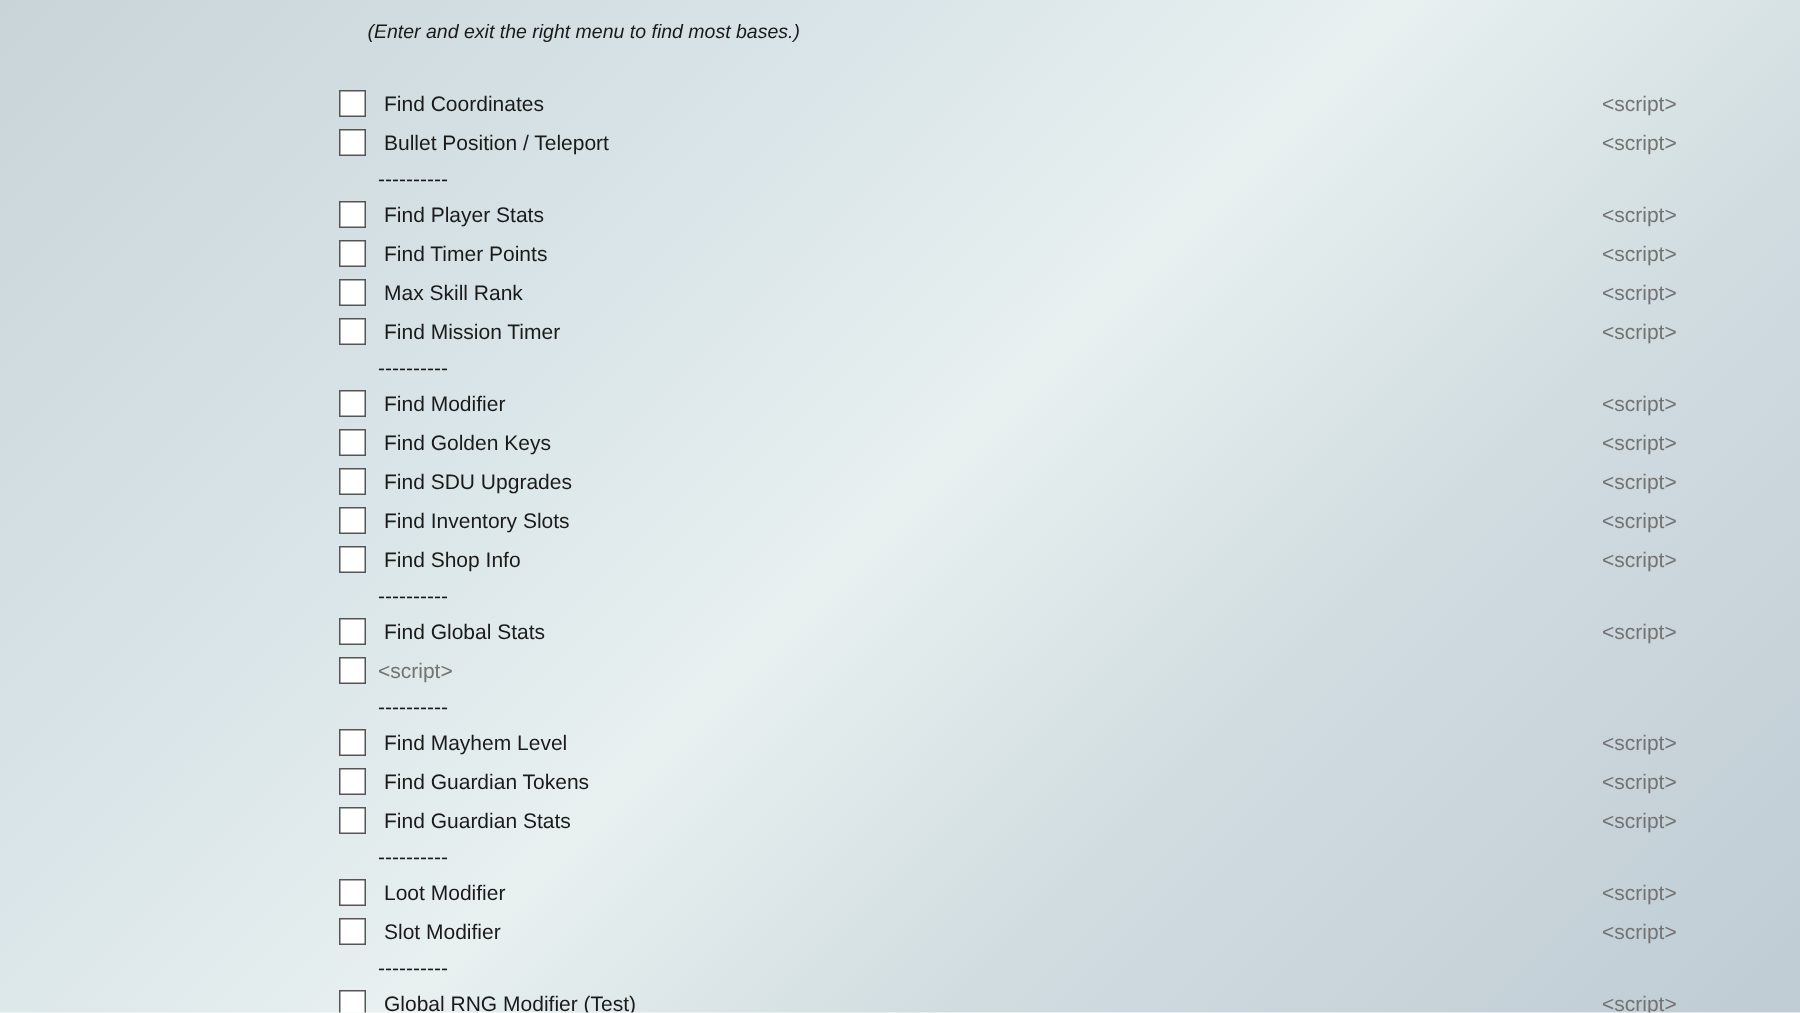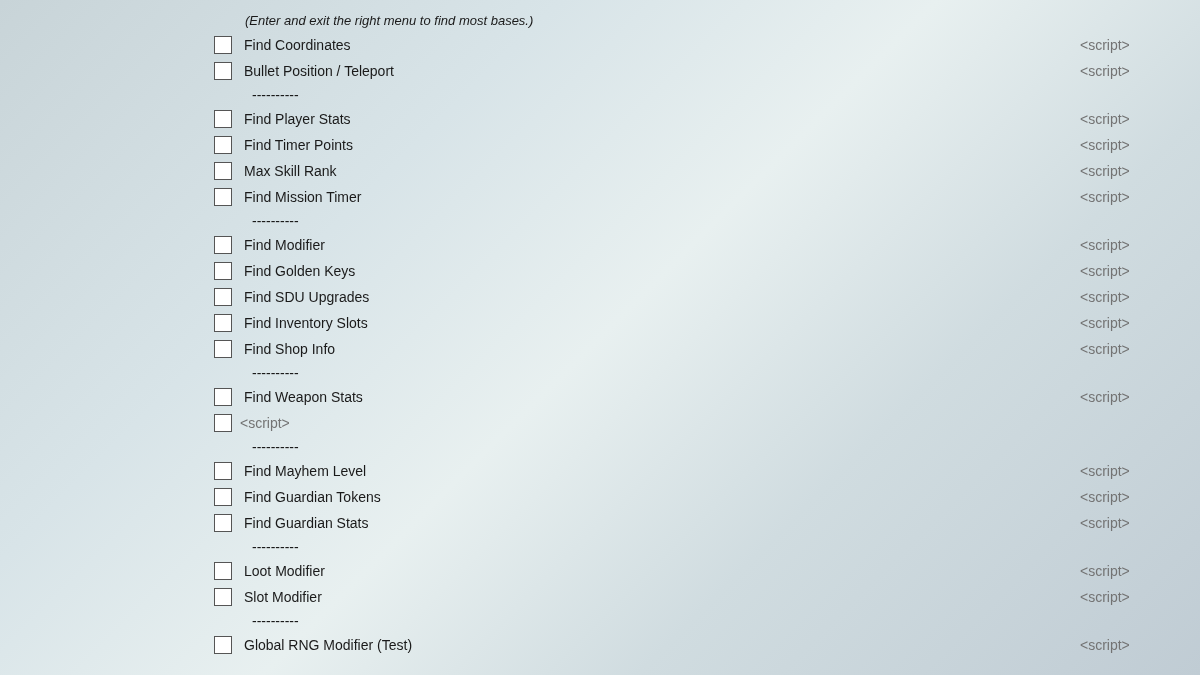--- a/index.html
+++ b/index.html
@@ -17,26 +17,27 @@
       position: relative;
     }
 
     .main-container {
       width: 100%;
       height: 100%;
       display: flex;
       flex-direction: column;
       padding: 8px 0;
       overflow: hidden;
+      gap: 24px;
     }
 
     .list-item {
       display: flex;
       align-items: center;
-      padding: 2px 0;
+      padding: 2px 12px;
       min-height: 26px;
     }
 
     .checkbox-area {
       width: 240px;
       display: flex;
       justify-content: flex-end;
       padding-right: 8px;
       flex-shrink: 0;
     }
@@ -186,21 +187,21 @@
         <span class="item-label">Find Shop Info</span>
         <span class="item-script">&lt;script&gt;</span>
       </div>
       <div class="separator-row">
         <span class="separator-label">----------</span>
       </div>
       <div class="list-item">
         <div class="checkbox-area">
           <div class="checkbox"></div>
         </div>
-        <span class="item-label">Find Weapon Stats</span>
+        <span class="item-label">Find Global Stats</span>
         <span class="item-script">&lt;script&gt;</span>
       </div>
       <div class="list-item">
         <div class="checkbox-area">
           <div class="checkbox"></div>
         </div>
         <span class="item-script">&lt;script&gt;</span>
       </div>
       <div class="separator-row">
         <span class="separator-label">----------</span>

